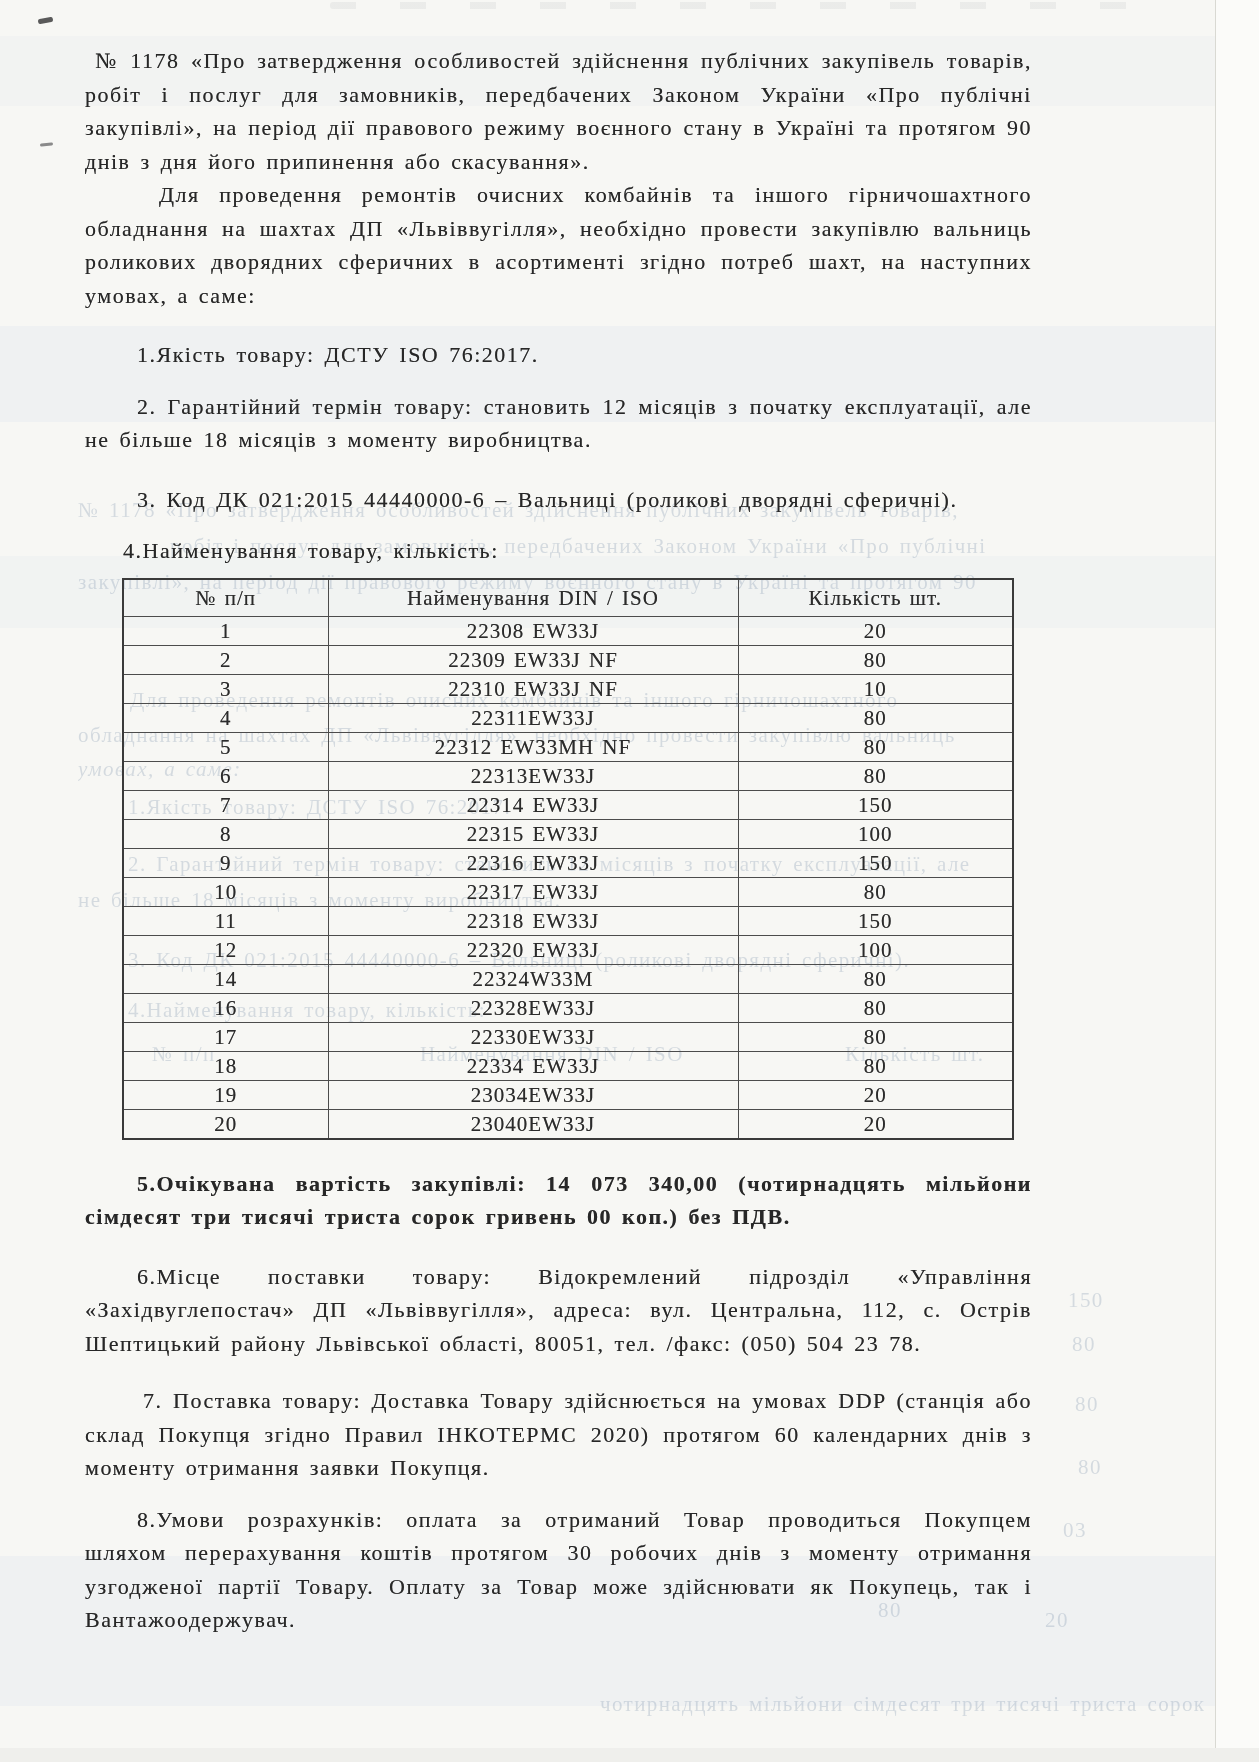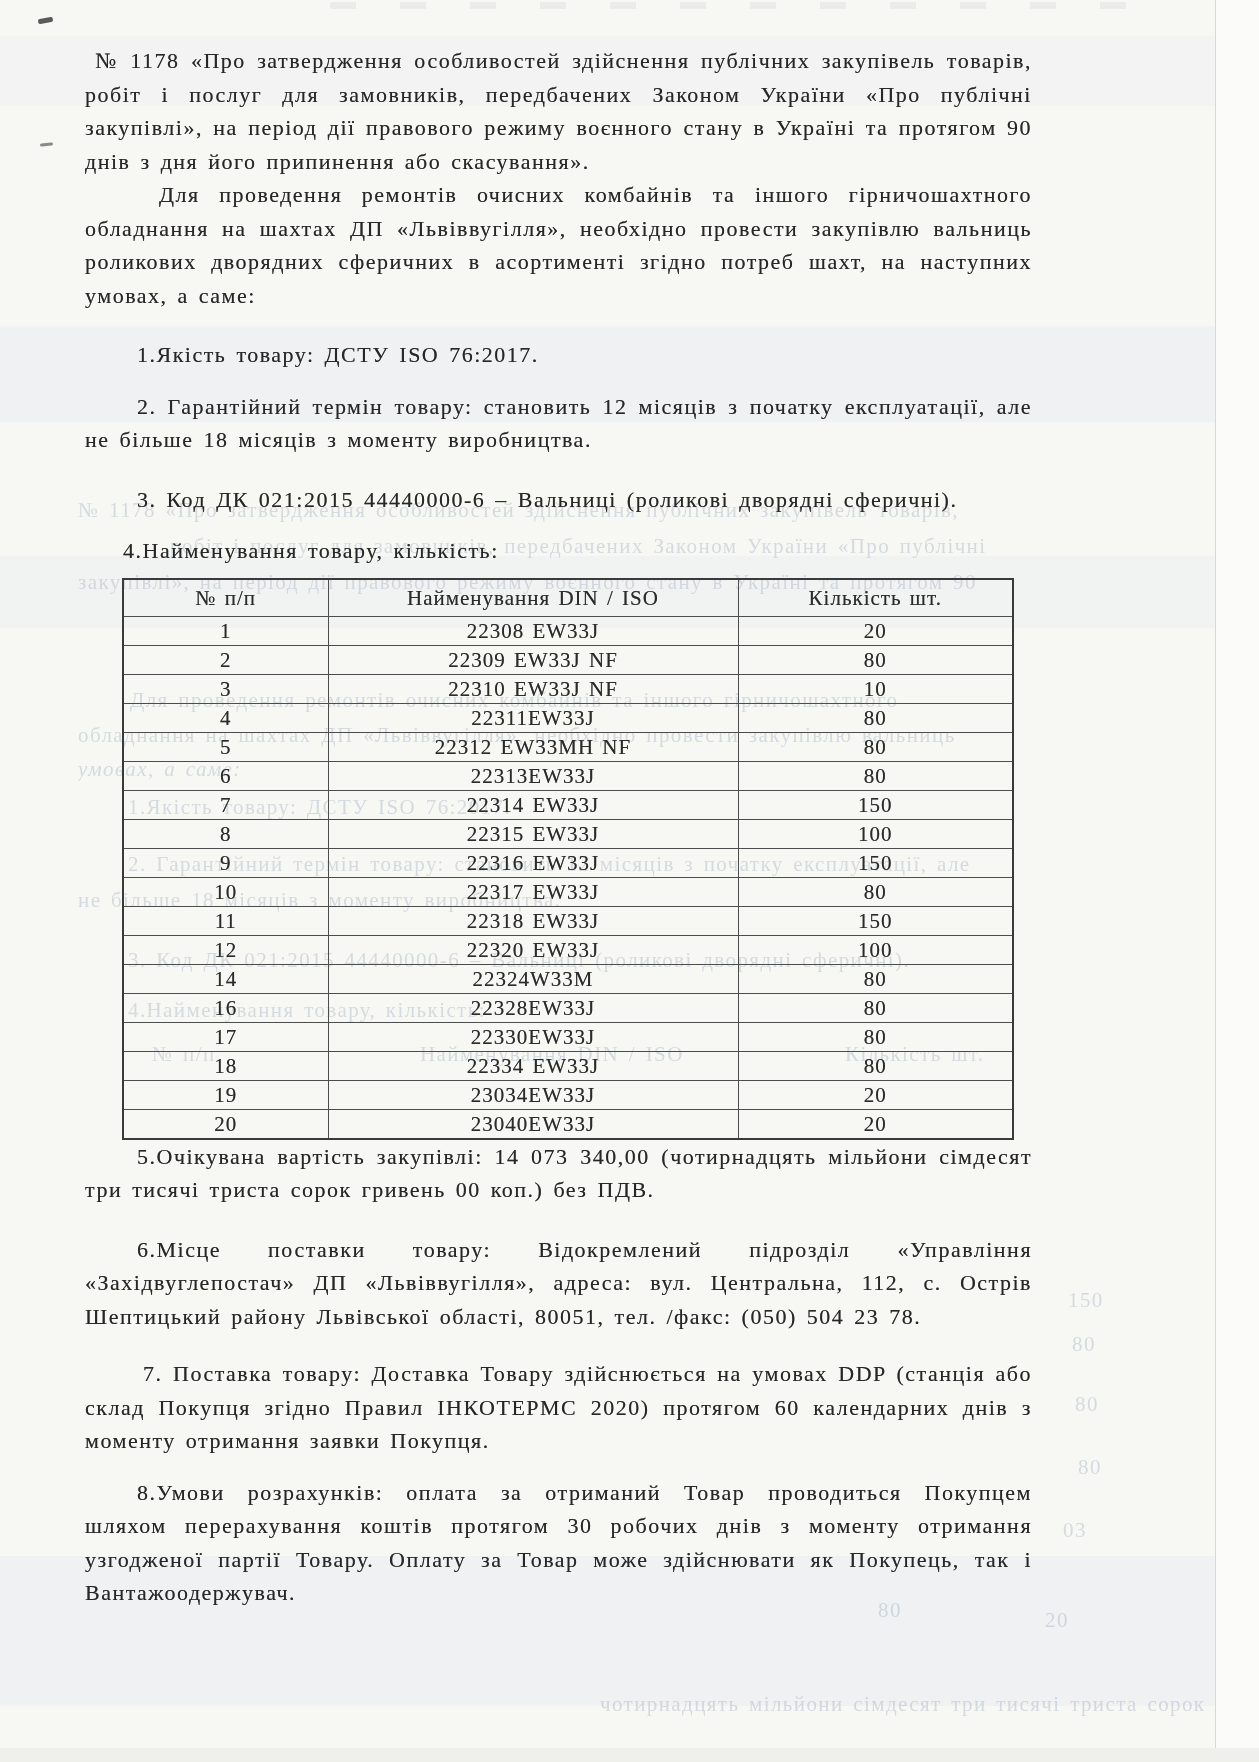--- a/index.html
+++ b/index.html
@@ -45,21 +45,21 @@
     letter-spacing:1.5px;word-spacing:3px;
     color:#272727;text-shadow:0 0 .6px rgba(45,45,45,.55);
   }
   .para{margin:0;}
   .p1{text-indent:10px;}
   .p2{text-indent:74px;}
   .it{text-indent:52px;}
   .gap26{margin-top:26px;}
   .gap24{margin-top:24px;}
   .gap18{margin-top:18px;}
-  .gap27{}
+  .gap27{margin-top:27px;font-weight:bold;}
   
   table.items{
     border-collapse:collapse;table-layout:fixed;
     width:890px;margin:10px 0 0 37px;
     background:transparent;
   }
   table.items th,table.items td{
     border:1px solid #4c4c4c;
     text-align:center;vertical-align:middle;
     font-weight:normal;font-size:21px;

